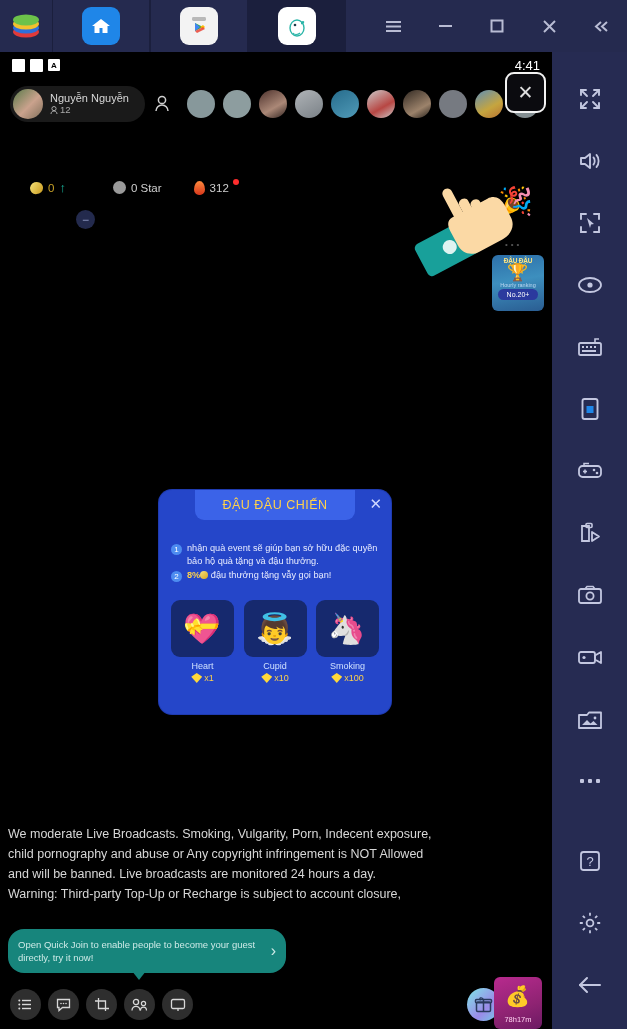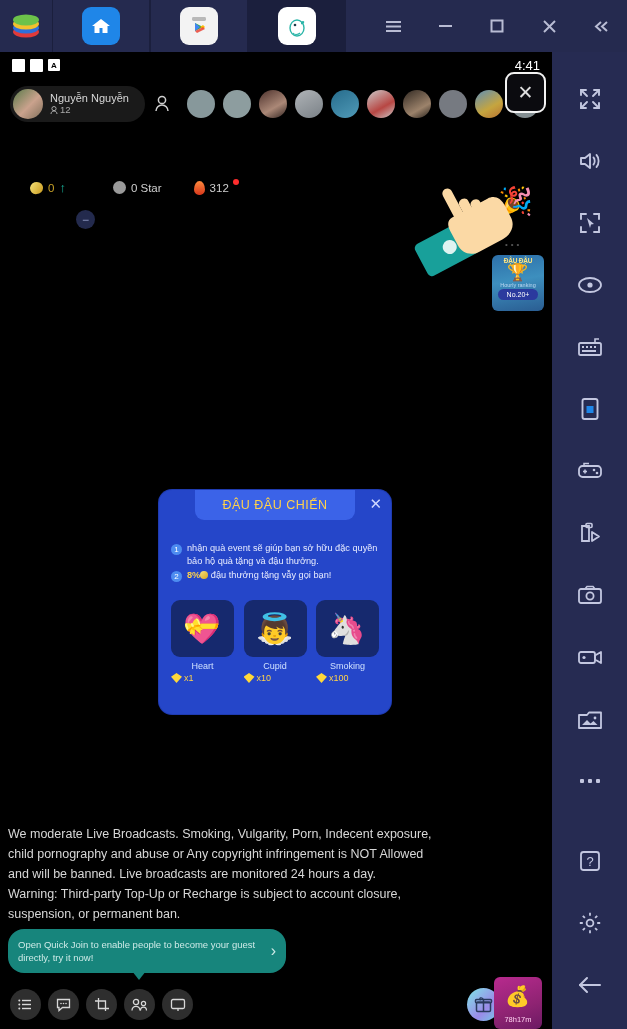--- a/index.html
+++ b/index.html
@@ -112,21 +112,21 @@
     font-size:8px; display:flex; align-items:center; justify-content:center; flex:none; margin-top:2px; }
   .btext{ color:#e8ecff; font-size:9.2px; line-height:13px; }
   .btext .pct{ color:#ffd24a; font-weight:bold; }
   .mini-coin{ display:inline-block; width:8px;height:8px;border-radius:50%;
     background:linear-gradient(140deg,#f7e07c,#d8a520); vertical-align:-1px; }
   #gifts{ position:absolute; left:12px; top:110px; width:208px; display:flex; justify-content:space-between; }
   .gift{ width:63px; text-align:center; }
   .gift .box{ width:63px; height:57px; border-radius:9px; background:#16296e;
     display:flex; align-items:center; justify-content:center; font-size:30px; }
   .gift .gname{ color:#cfe0ff; font-size:9px; margin-top:4px; }
-  .gift .gqty{ color:#ffd24a; font-size:9px; margin-top:2px; display:flex; align-items:center; gap:2px; }
+  .gift .gqty{ color:#ffd24a; font-size:9px; margin-top:2px; display:flex; align-items:center; justify-content:center; gap:2px; }
   .diamond{ width:11px; height:10px; background:#ffd83a; flex:none;
      clip-path:polygon(50% 0,100% 38%,50% 100%,0 38%); }
 
   
   #moderation{
     position:absolute; left:8px; top:772px; width:490px; color:#d7d7d7;
     font-size:12.5px; line-height:20px;
   }
 
   
@@ -369,21 +369,20 @@
           </div>
       </div>
     </div>
   </div>
 
   <div id="moderation">
     <div>We moderate Live Broadcasts. Smoking, Vulgarity, Porn, Indecent exposure,</div>
     <div>child pornography and abuse or Any copyright infringement is NOT Allowed</div>
     <div>and will be banned. Live broadcasts are monitored 24 hours a day.</div>
     <div>Warning: Third-party Top-Up or Recharge is subject to account closure,</div>
-    <div>suspension, or permanent ban.</div>
   </div>
 
   <div id="quickjoin">
     <div class="qj-txt">Open Quick Join to enable people to become your guest directly, try it now!</div>
     <div class="qj-arrow">›</div>
   </div>
   <div id="qj-tail"></div>
 
   <div id="botnav">
     <div class="nbtn">

